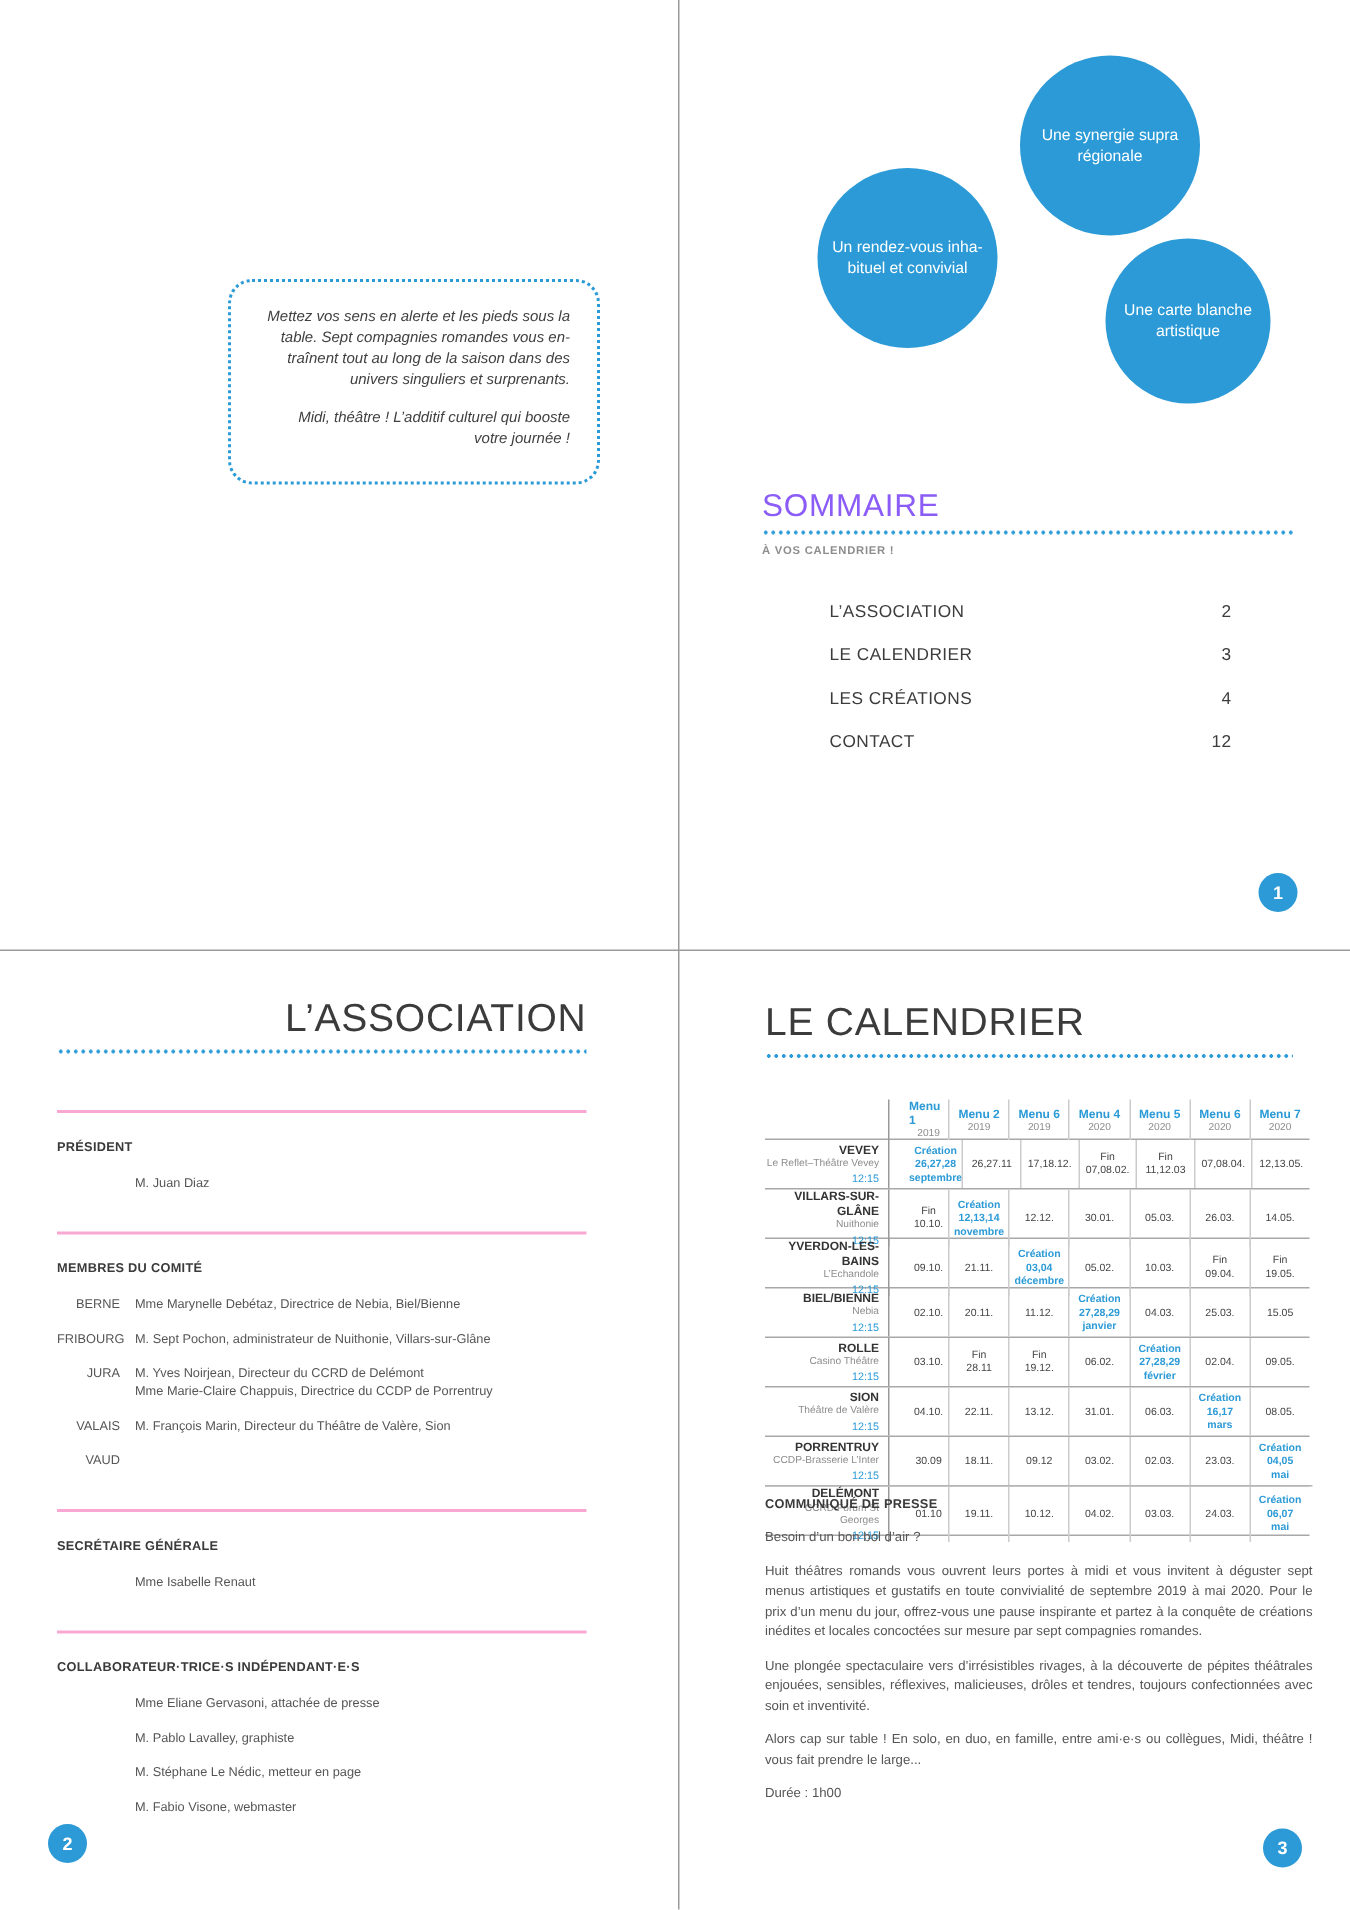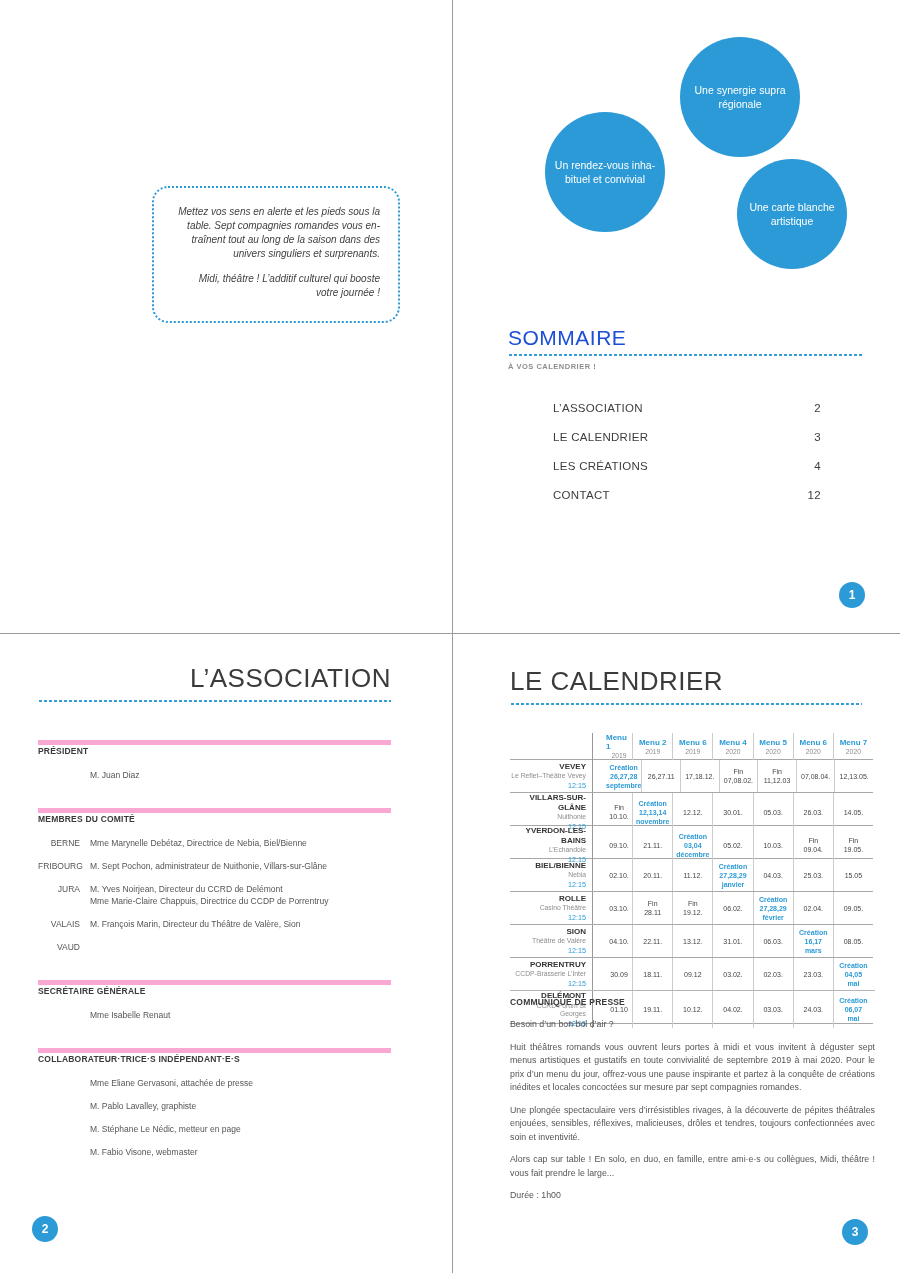--- a/index.html
+++ b/index.html
@@ -20,33 +20,33 @@
     border:2px dotted #2b9ad6;border-radius:16px;padding:17px 18px 10px;
     text-align:right;font-style:italic;font-size:10px;line-height:14px;color:#3f3f3f;}
   .intro-box p{margin:0 0 11px;}
   
   .circle{border-radius:50%;background:#2b9ad6;color:#fff;display:flex;align-items:center;
     justify-content:center;text-align:center;font-size:10.5px;line-height:14.5px;}
   .circle-1{left:680px;top:37px;width:120px;height:120px;}
   .circle-2{left:545px;top:112px;width:120px;height:120px;}
   .circle-3{left:737px;top:159px;width:110px;height:110px;}
   .sommaire{left:508px;top:326px;width:354px;}
-  .big-title{font-size:21px;font-weight:300;letter-spacing:0.5px;color:#1d4ed8;margin:0 0 3px;}
+  .big-title{font-size:21px;font-weight:300;letter-spacing:0.5px;color:#8b5cf6;margin:0 0 3px;}
   .subtitle{font-size:7.5px;font-weight:bold;color:#8d8d8d;letter-spacing:0.5px;margin-top:5px;}
   .toc{margin:31px 0 0 45px;width:268px;}
   .toc-row{display:flex;justify-content:space-between;align-items:flex-start;height:29px;
     font-size:11.5px;color:#3c3c3c;letter-spacing:0.3px;}
   .pagenum{width:26px;height:26px;border-radius:50%;background:#2b9ad6;color:#fff;
     font-size:12px;font-weight:bold;display:flex;align-items:center;justify-content:center;}
   .pn1{left:839px;top:582px;} .pn2{left:32px;top:1216px;} .pn3{left:842px;top:1219px;}
   
   .assoc{left:38px;top:663px;width:353px;}
   .assoc-title{font-size:26px;font-weight:300;text-align:right;color:#3b3b3b;margin:0 0 5px;letter-spacing:0.5px;}
   .assoc-body{margin-top:37px;}
-  .sect{border-top:5px solid #f9a8d4;padding-top:1px;margin-bottom:27px;}
+  .sect{border-top:2px solid #f9a8d4;padding-top:17px;margin-bottom:27px;}
   .sect-h{font-size:8.5px;font-weight:bold;color:#3a3a3a;margin:0 0 13px;letter-spacing:0.2px;}
   .srow{display:grid;grid-template-columns:42px 1fr;column-gap:10px;margin-bottom:11px;
     font-size:8.5px;line-height:12px;color:#555;}
   .srow .region{text-align:right;}
   
   .cal{left:510px;top:666px;width:352px;}
   .cal-title{font-size:26px;font-weight:300;color:#3b3b3b;margin:0 0 5px;letter-spacing:0.5px;}
   .caltable{left:510px;top:733px;width:363px;}
   .cal-row{display:grid;grid-template-columns:82px repeat(7,1fr);}
   .cal-row.header{height:26px;}

